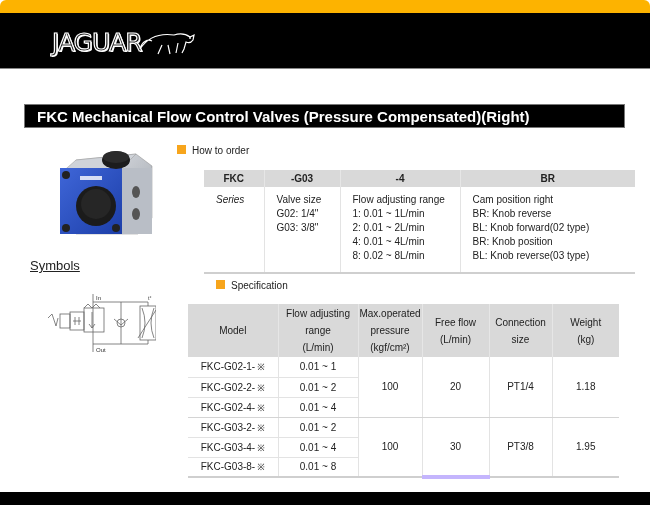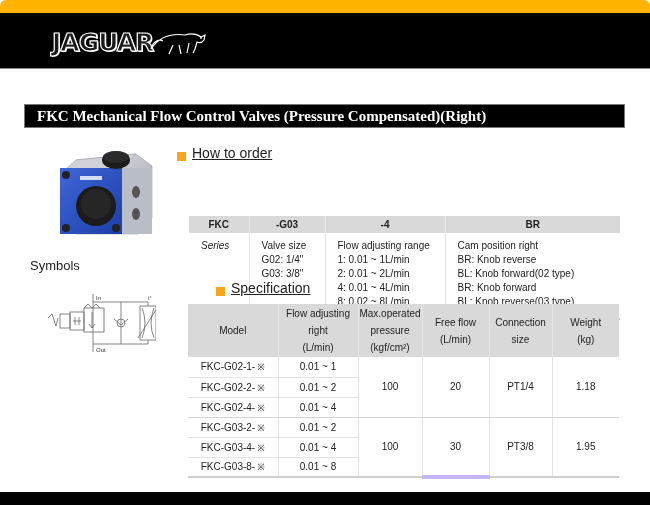--- a/index.html
+++ b/index.html
@@ -3,40 +3,40 @@
   <meta charset="utf-8">
   <style>
     * { box-sizing: border-box; margin: 0; padding: 0; }
     html, body { width: 650px; height: 505px; background: #fff; overflow: hidden; }
     body { font-family: "Liberation Sans", sans-serif; color: #222; position: relative; }
 
     .top-bar { position: absolute; left: 0; top: 0; width: 650px; height: 14px; background: #FDB300; border-radius: 6px 6px 0 0; }
     .header { position: absolute; left: 0; top: 13px; width: 650px; height: 56px; background: #000; border-bottom: 1px solid #888; }
     .logo { position: absolute; left: 52px; top: 13px; height: 32px; display: flex; align-items: center; }
     .logo-text {
-      font-family: "DejaVu Sans", sans-serif; font-weight: bold; font-size: 25px; letter-spacing: -1px;
+      font-family: "DejaVu Sans", sans-serif; font-weight: normal; font-size: 25px; letter-spacing: -1px;
       color: #1a1a1a; -webkit-text-stroke: 1.2px #fff; font-style: normal;
       text-shadow: 1px 1px 0 #fff;
     }
     .logo-cat { margin-left: -4px; }
 
     .title-bar { position: absolute; left: 24px; top: 104px; width: 601px; height: 24px; background: #000; border: 1px solid #777; }
-    .title-text { position: absolute; left: 12px; top: 3px; color: #fff; font-weight: bold; font-size: 15px; white-space: nowrap; font-family: Liberation Serif, serif; }
+    .title-text { position: absolute; left: 12px; top: 3px; color: #fff; font-weight: bold; font-size: 15px; white-space: nowrap; }
 
     .product-img { position: absolute; left: 40px; top: 148px; width: 118px; height: 92px; }
-    .symbols-label { position: absolute; left: 30px; top: 258px; font-size: 13px; color: #222; }
+    .symbols-label { position: absolute; left: 30px; top: 258px; font-size: 13px; color: #222; text-decoration: underline; }
     .symbol-diagram { position: absolute; left: 44px; top: 292px; width: 112px; height: 62px; }
 
-    .section-head { position: absolute; display: flex; align-items: flex-end; font-size: 14px; color: #222; text-decoration: underline; }
+    .section-head { position: absolute; display: flex; align-items: flex-start; font-size: 10px; color: #222; }
     .orange-sq { width: 9px; height: 9px; background: #F7A51C; margin-right: 6px; }
     #sec-order { left: 177px; top: 145px; }
     #sec-spec { left: 177px; top: 280px; padding-left: 39px; }
 
     table { border-collapse: collapse; position: absolute; font-size: 10px; color: #222; }
-    .order-table { left: 189px; top: 170px; width: 431px; margin-top: 46px; }
+    .order-table { left: 204px; top: 170px; width: 431px; }
     .order-table th { background: #d9d9d9; height: 17px; font-weight: bold; text-align: center; border-left: 1px solid #e6e6e6; }
     .order-table th:first-child { border-left: none; }
     .order-table td { vertical-align: top; padding: 6px 0 4px 12px; line-height: 14px; border-left: 1px solid #e3e3e3; border-bottom: 2px solid #cfcfcf; }
     .order-table td:first-child { border-left: none; padding-left: 12px; font-style: italic; }
 
     .spec-table { left: 188px; top: 304px; width: 431px; }
     .spec-table th { background: #d9d9d9; height: 53px; font-weight: normal; text-align: center; line-height: 17px; border-left: 1px solid #e6e6e6; font-size: 10px; }
     .spec-table th:first-child { border-left: none; }
     .spec-table td { text-align: center; height: 20px; border-left: 1px solid #e3e3e3; border-bottom: 1px solid #e3e3e3; }
     .spec-table td:first-child { border-left: none; }
@@ -154,21 +154,21 @@
         <div>Flow adjusting range</div>
         <div>1: 0.01 ~ 1L/min</div>
         <div>2: 0.01 ~ 2L/min</div>
         <div>4: 0.01 ~ 4L/min</div>
         <div>8: 0.02 ~ 8L/min</div>
       </td>
       <td>
         <div>Cam position right</div>
         <div>BR: Knob reverse</div>
         <div>BL: Knob forward(02 type)</div>
-        <div>BR: Knob forward</div>
+        <div>BR: Knob position</div>
         <div>BL: Knob reverse(03 type)</div>
       </td>
     </tr>
   </tbody>
 </table>
 
 <div class="section-head" id="sec-spec">
   <span class="orange-sq"></span>
   <span>Specification</span>
 </div>
@@ -180,21 +180,21 @@
       <col style="width:64px">
       <col style="width:67px">
       <col style="width:63px">
       <col>
     </colgroup>
   <thead>
     <tr>
       <th>Model</th>
       <th>
         <div>Flow adjusting</div>
-        <div>right</div>
+        <div>range</div>
         <div>(L/min)</div>
       </th>
       <th>
         <div>Max.operated</div>
         <div>pressure</div>
         <div>(kgf/cm²)</div>
       </th>
       <th>
         <div>Free flow</div>
         <div>(L/min)</div>

